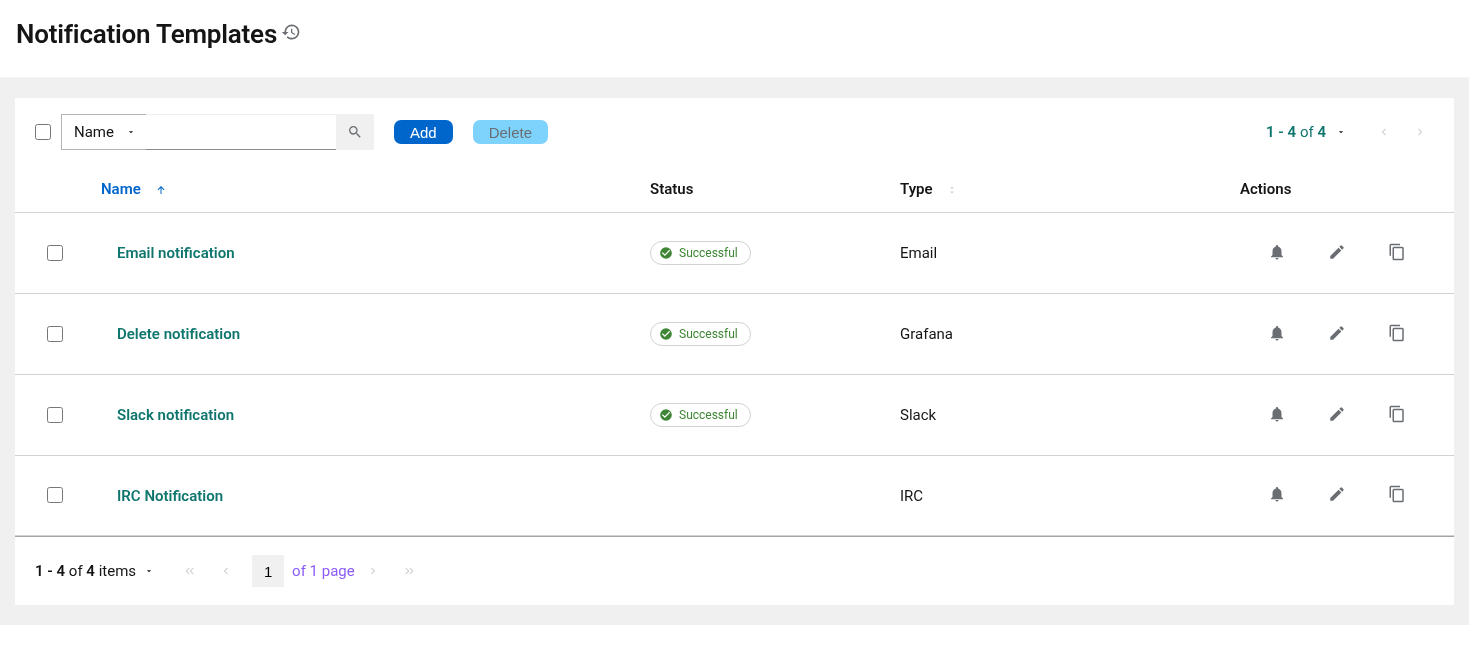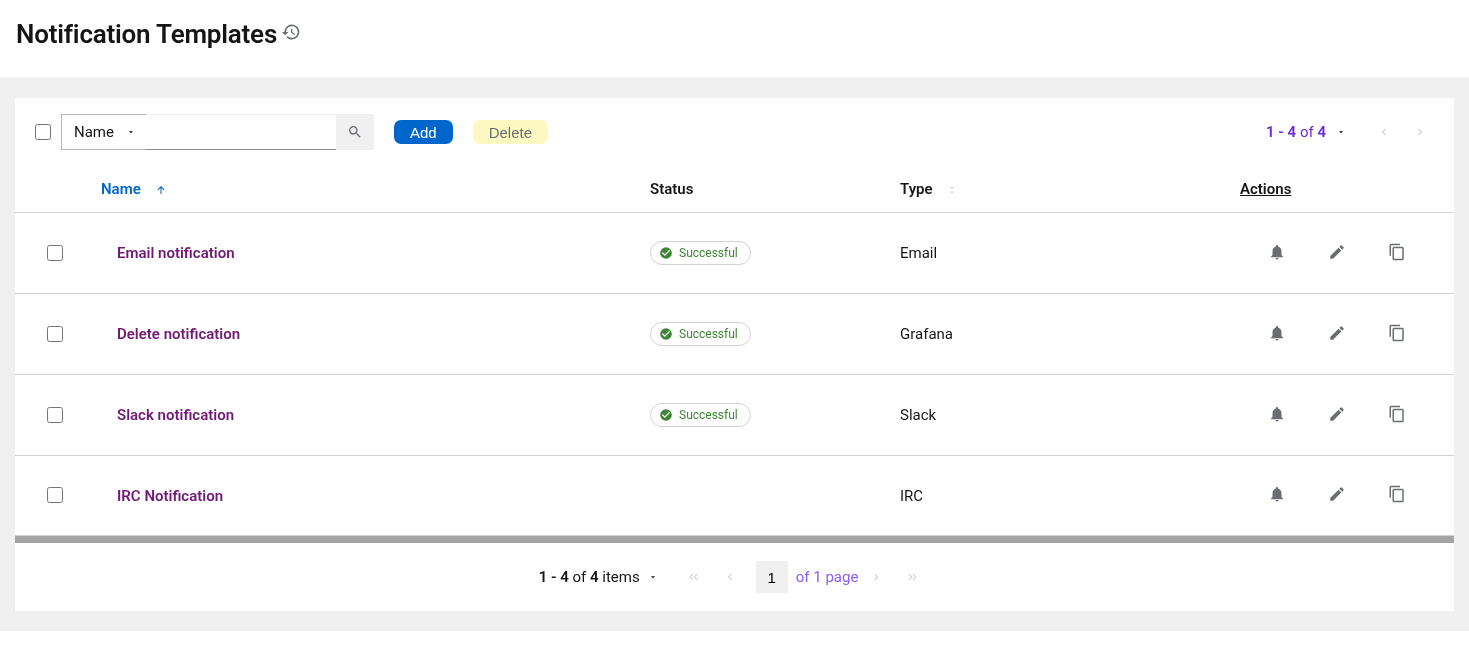--- a/index.html
+++ b/index.html
@@ -91,29 +91,29 @@
     height: 24px;
     padding: 0 16px;
     border: none;
     border-radius: 7px;
     font-size: 15px;
     cursor: pointer;
     margin-left: 20px;
     text-align: right;
   }
   .btn.primary { background: #0066cc; color: #fff; font-weight: 500; }
-  .btn.disabled { background: #fef9c3; color: #6a6e73; cursor: default; margin-left: 20px; }
+  .btn.disabled { background: #7dd3fc; color: #6a6e73; cursor: default; margin-left: 20px; }
 
   .toolbar-spacer { flex: 1; }
 
   .pager-summary {
     display: flex;
     align-items: center;
     gap: 10px;
-    color: #6d28d9;
+    color: #0f766e;
   }
   .pager-summary .caret { display: inline-flex; }
   .pager-summary .caret svg { fill: #151515; }
   .pager-nav { display: flex; align-items: center; gap: 0; margin-left: 10px; }
   .pager-nav button {
     width: 36px; height: 36px;
     border: none; background: none;
     display:flex; align-items:center; justify-content:center;
     cursor: pointer;
   }
@@ -130,31 +130,31 @@
   }
   .table thead th.name-col { color: #0066cc; }
   .table thead th .sort-icon { margin-left: 10px; display:inline-flex; vertical-align: middle; }
   .table thead th .sort-icon svg { fill: #0066cc; }
   .table thead th .sort-neutral svg { fill: #d2d2d2; }
 
   .col-chk { width: 70px; padding-left: 28px !important; }
   .col-name { width: 565px; padding-left: 16px !important; }
   .col-status { width: 250px; }
   .col-type { width: 340px; }
-  .col-actions { text-align: right; padding-right: 28px !important; text-decoration: underline; }
+  .col-actions { text-align: right; padding-right: 28px !important; }
 
   .table tbody tr { border-bottom: 1px solid #d2d2d2; }
   .table tbody td {
     padding: 28px 0;
     vertical-align: middle;
     font-size: 15px;
   }
   .table tbody td.col-chk { padding-left: 28px; }
   .table tbody td.col-name a {
-    color: #701a75;
+    color: #0f766e;
     font-weight: 600;
     text-decoration: none;
     padding-left: 16px;
   }
 
   .status-badge {
     display: inline-flex;
     align-items: center;
     gap: 6px;
     border: 1px solid #d2d2d2;
@@ -178,24 +178,24 @@
   .actions button {
     border:none; background:none; cursor:pointer; padding:0;
     display:flex; align-items:center; justify-content:center;
   }
   .actions button svg { fill: #6a6e73; }
 
   
   .pagination-bar {
     display:flex;
     align-items:center;
-    justify-content:center;
+    justify-content:flex-start;
     padding: 16px 20px;
     gap: 18px;
-    border-top: 7px solid #a3a3a3;
+    border-top: 1px solid #a3a3a3;
   }
   .pagination-bar .items-summary {
     display:flex; align-items:center; gap:8px;
   }
   .pagination-bar .items-summary .caret svg { fill:#151515; }
   .pagination-bar .pg-ctrl {
     display:flex; align-items:center; gap: 0px;
   }
   .pagination-bar .pg-ctrl button {
     width: 36px; height:36px; border:none; background:none;

